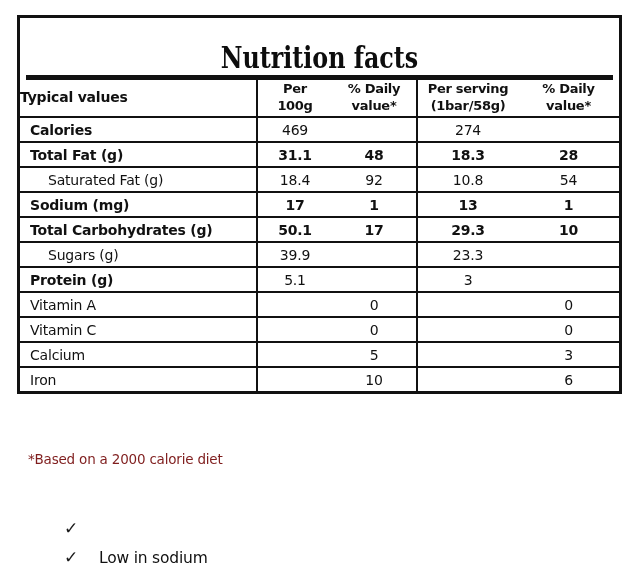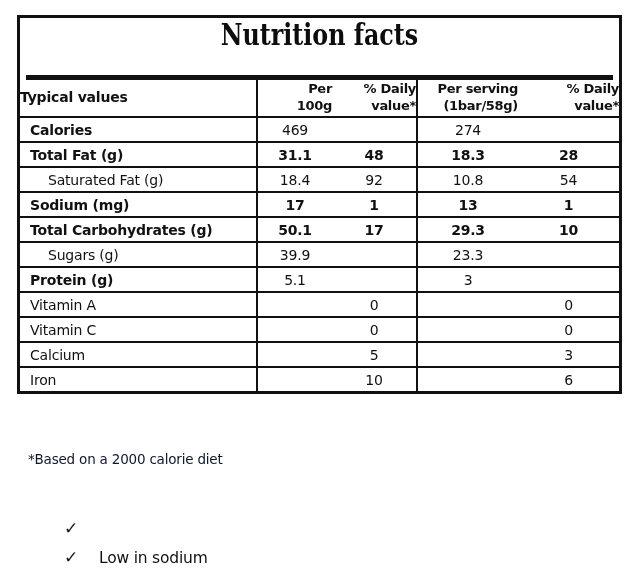--- a/index.html
+++ b/index.html
@@ -23,21 +23,21 @@
     left: 17px;
     top: 15px;
     width: 605px;
     box-sizing: border-box;
     border: 3px solid #111111;
     background: #ffffff;
   }
   .title-row {
     height: 57px;
     display: flex;
-    align-items: flex-start;
+    align-items: flex-end;
     justify-content: center;
   }
   .title-text {
     display: inline-block;
     font-family: "DejaVu Serif", serif;
     font-weight: bold;
     font-size: 29px;
     letter-spacing: 0px;
     transform: scaleX(0.82);
     transform-origin: 50% 50%;
@@ -58,21 +58,21 @@
   col.c1 { width: 237px; }
   col.c2 { width: 75px; }
   col.c3 { width: 85px; }
   col.c4 { width: 101px; }
   col.c5 { width: 101px; }
   thead th {
     height: 36px;
     font-size: 13px;
     font-weight: bold;
     vertical-align: middle;
-    text-align: right;
+    text-align: center;
     white-space: pre-line;
     line-height: 1.28;
     padding: 0;
     letter-spacing: -0.3px;
   }
   thead th.lbl {
     text-align: left;
     padding-left: 0;
     font-size: 14px;
     letter-spacing: -0.2px;
@@ -100,21 +100,21 @@
   }
   .bold {
     font-weight: bold;
   }
   .footnote {
     position: absolute;
     left: 28px;
     top: 451px;
     font-size: 13.5px;
     letter-spacing: -0.2px;
-    color: #0f172a;
+    color: #7f1d1d;
   }
   ul.checklist {
     position: absolute;
     left: 64px;
     top: 517px;
     margin: 0;
     padding: 0;
     list-style: none;
   }
   ul.checklist li {

